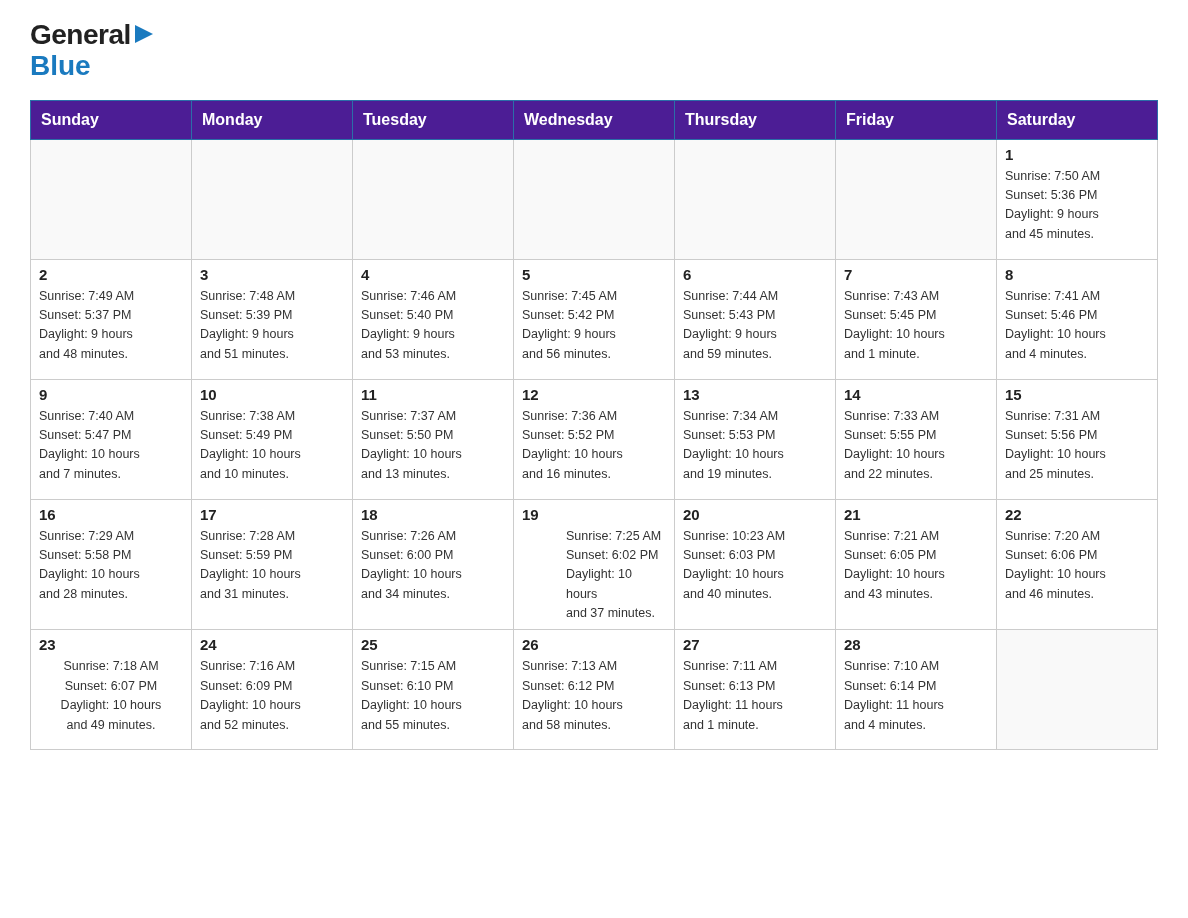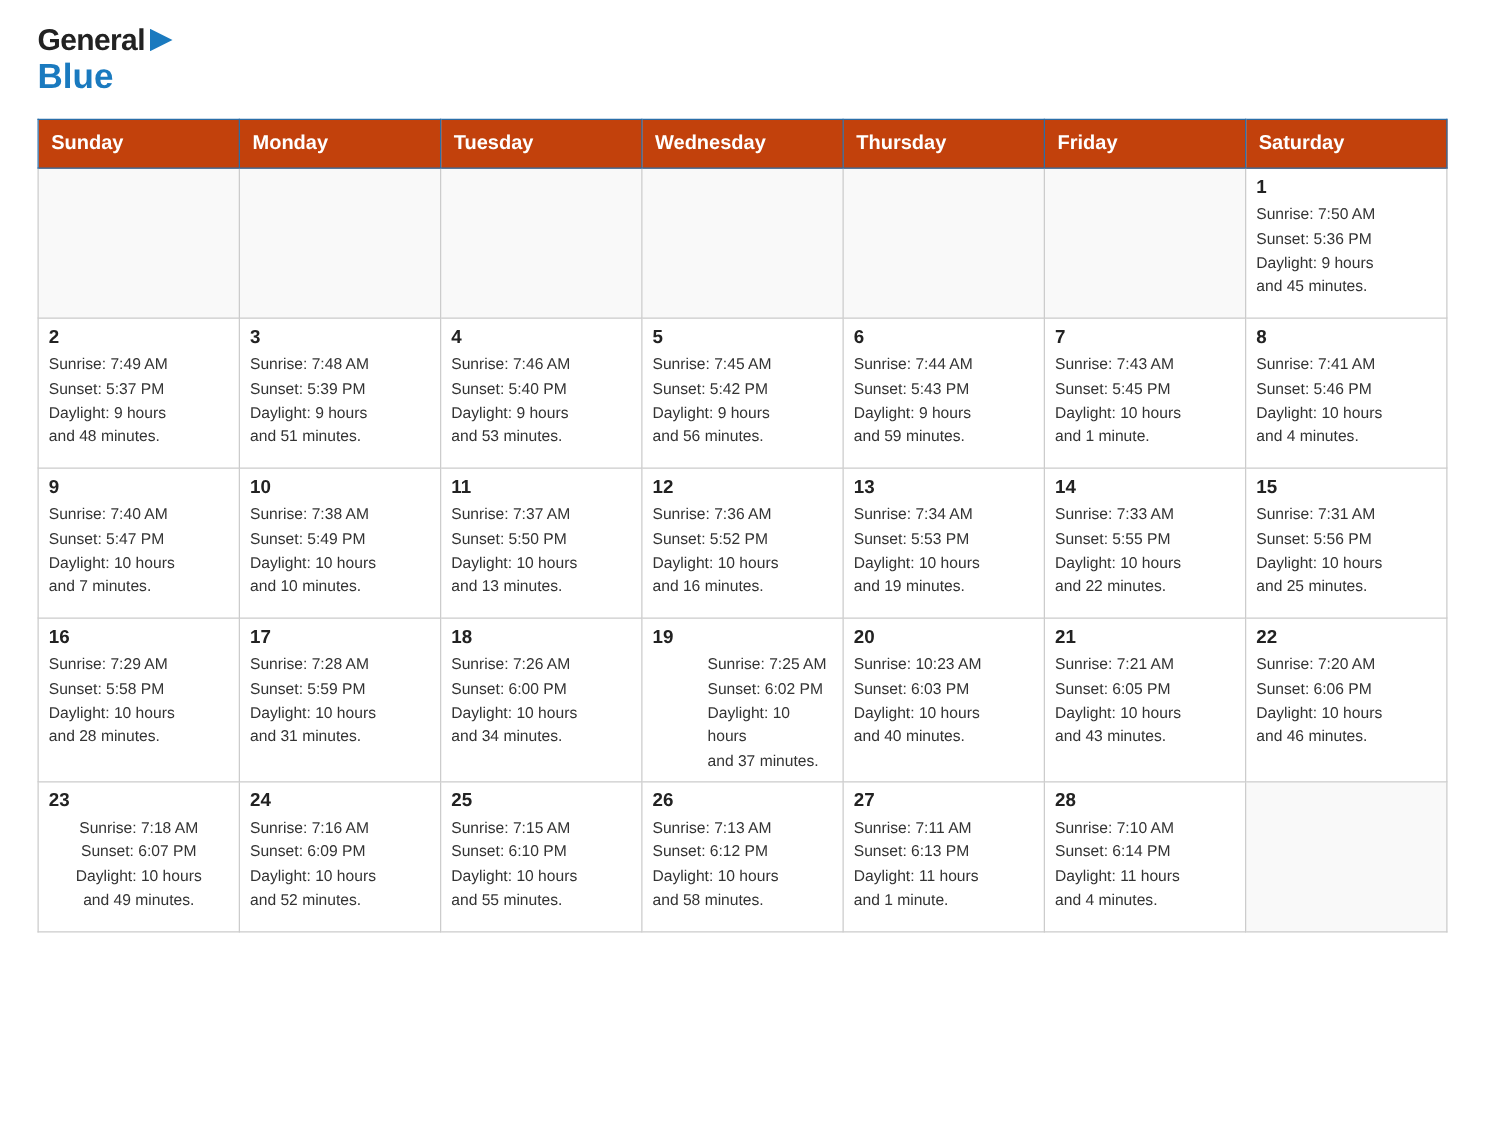--- a/index.html
+++ b/index.html
@@ -16,21 +16,21 @@
       justify-content: space-between;
       align-items: flex-start;
       margin-bottom: 18px;
     }
     .logo {
       display: flex;
       flex-direction: column;
       align-items: flex-start;
     }
     .logo-general {
-      font-size: 24px;
+      font-size: 28px;
       font-weight: bold;
       color: #222;
       letter-spacing: -0.5px;
       line-height: 1.1;
     }
     .logo-blue {
       font-size: 28px;
       font-weight: bold;
       color: #1a7abf;
       line-height: 1.1;
@@ -50,21 +50,21 @@
     .location {
       font-size: 22px;
       color: #444;
       margin-top: 4px;
     }
     table {
       width: 100%;
       border-collapse: collapse;
     }
     thead tr th {
-      background: #c2410c;
+      background: #4c1d95;
       color: #fff;
       font-size: 16px;
       font-weight: 600;
       padding: 10px 10px;
       text-align: left;
       border: 1px solid #2b6ea8;
     }
     tbody tr td {
       vertical-align: top;
       border: 1px solid #ccc;

